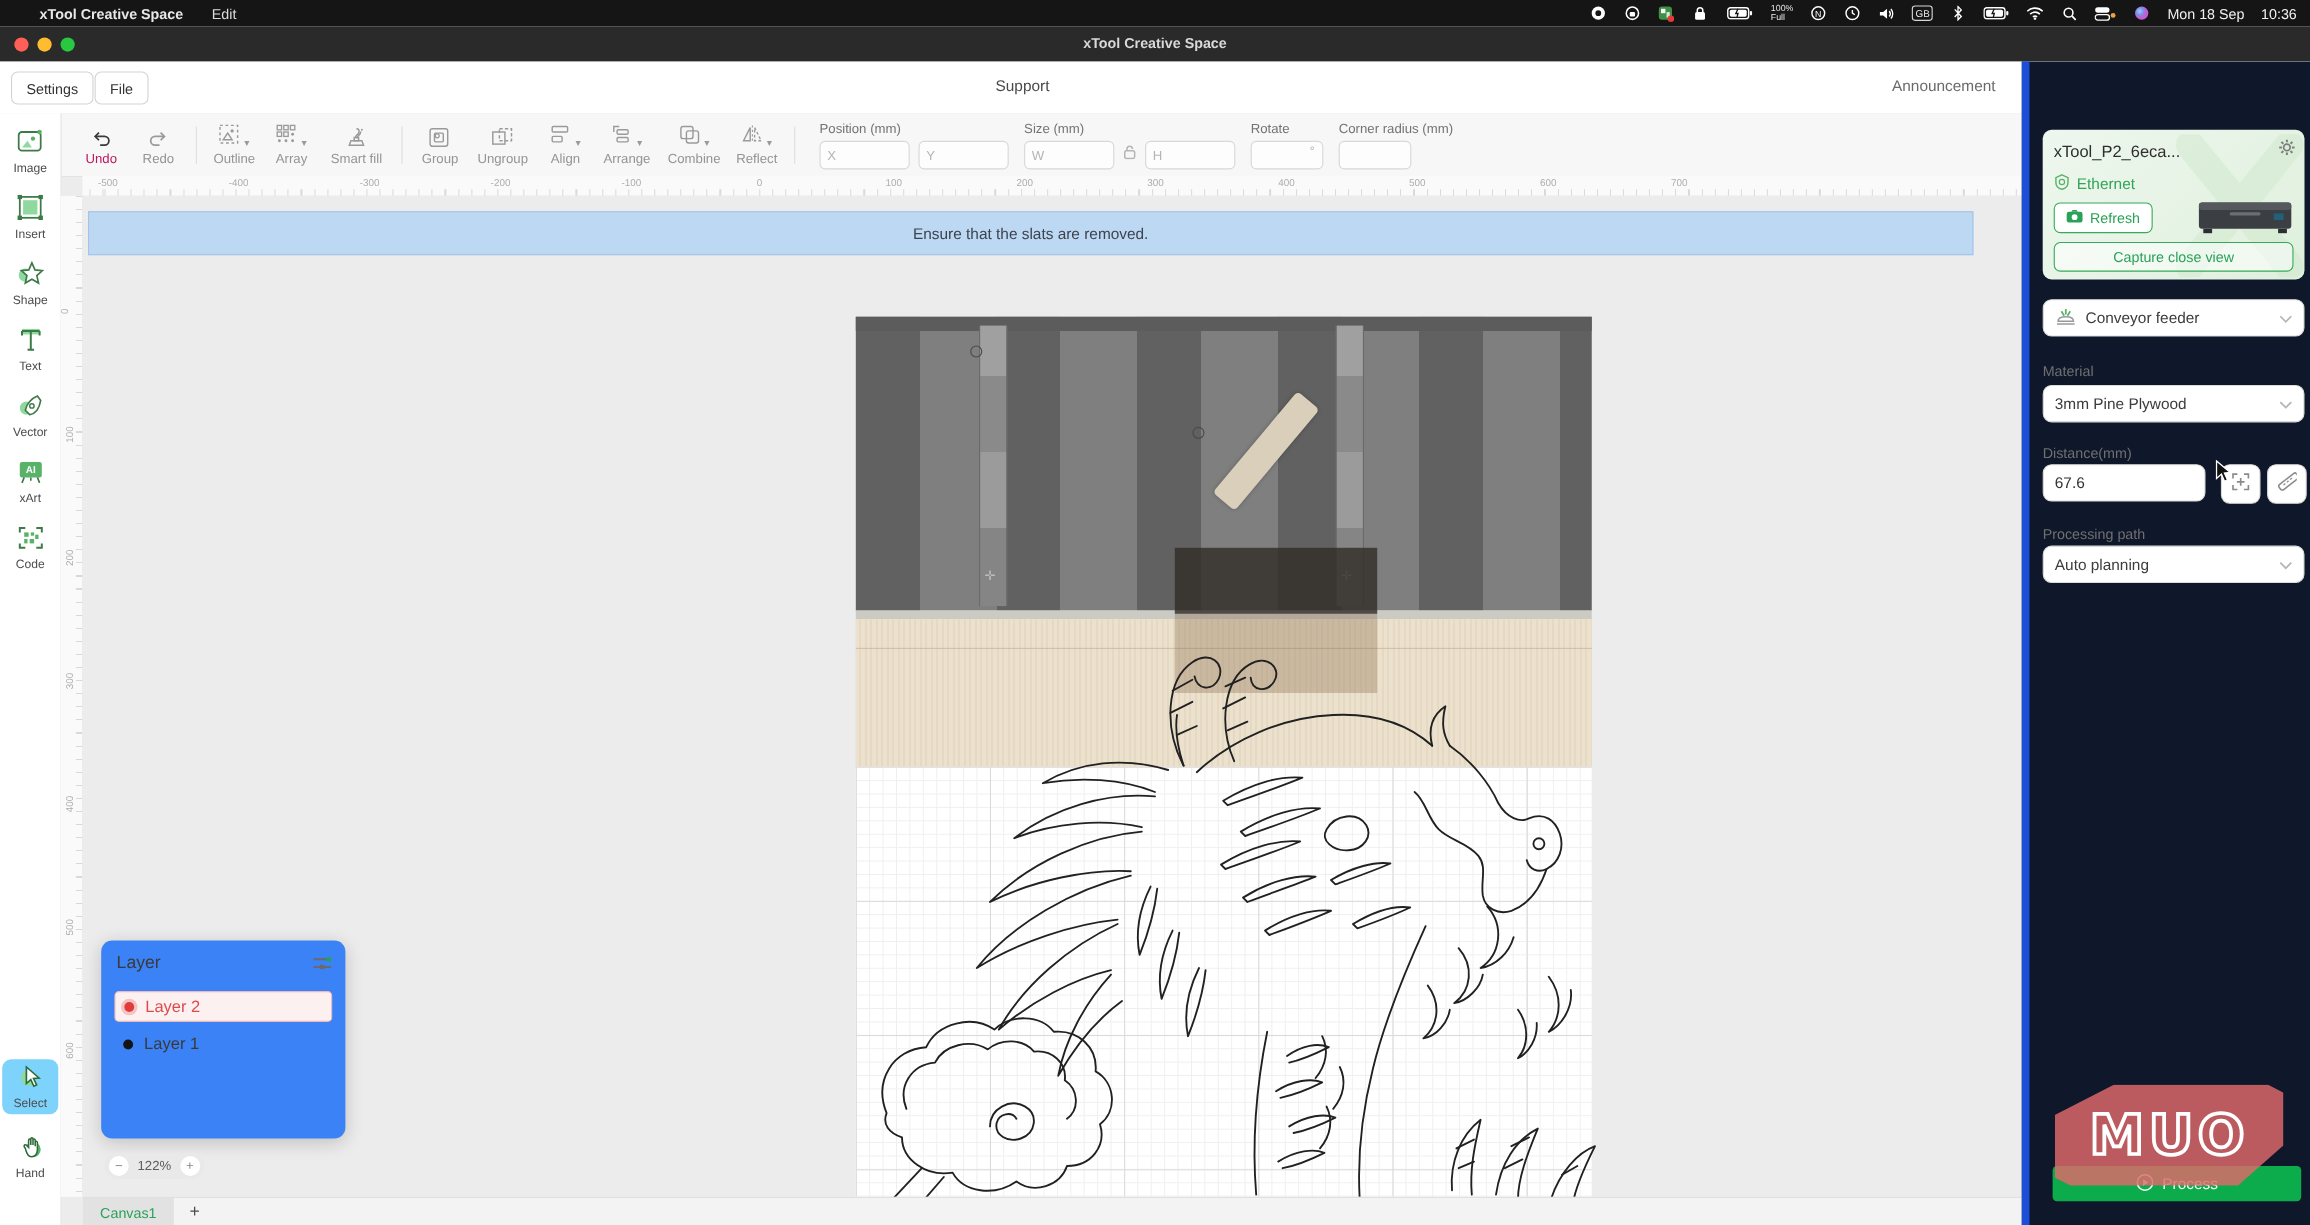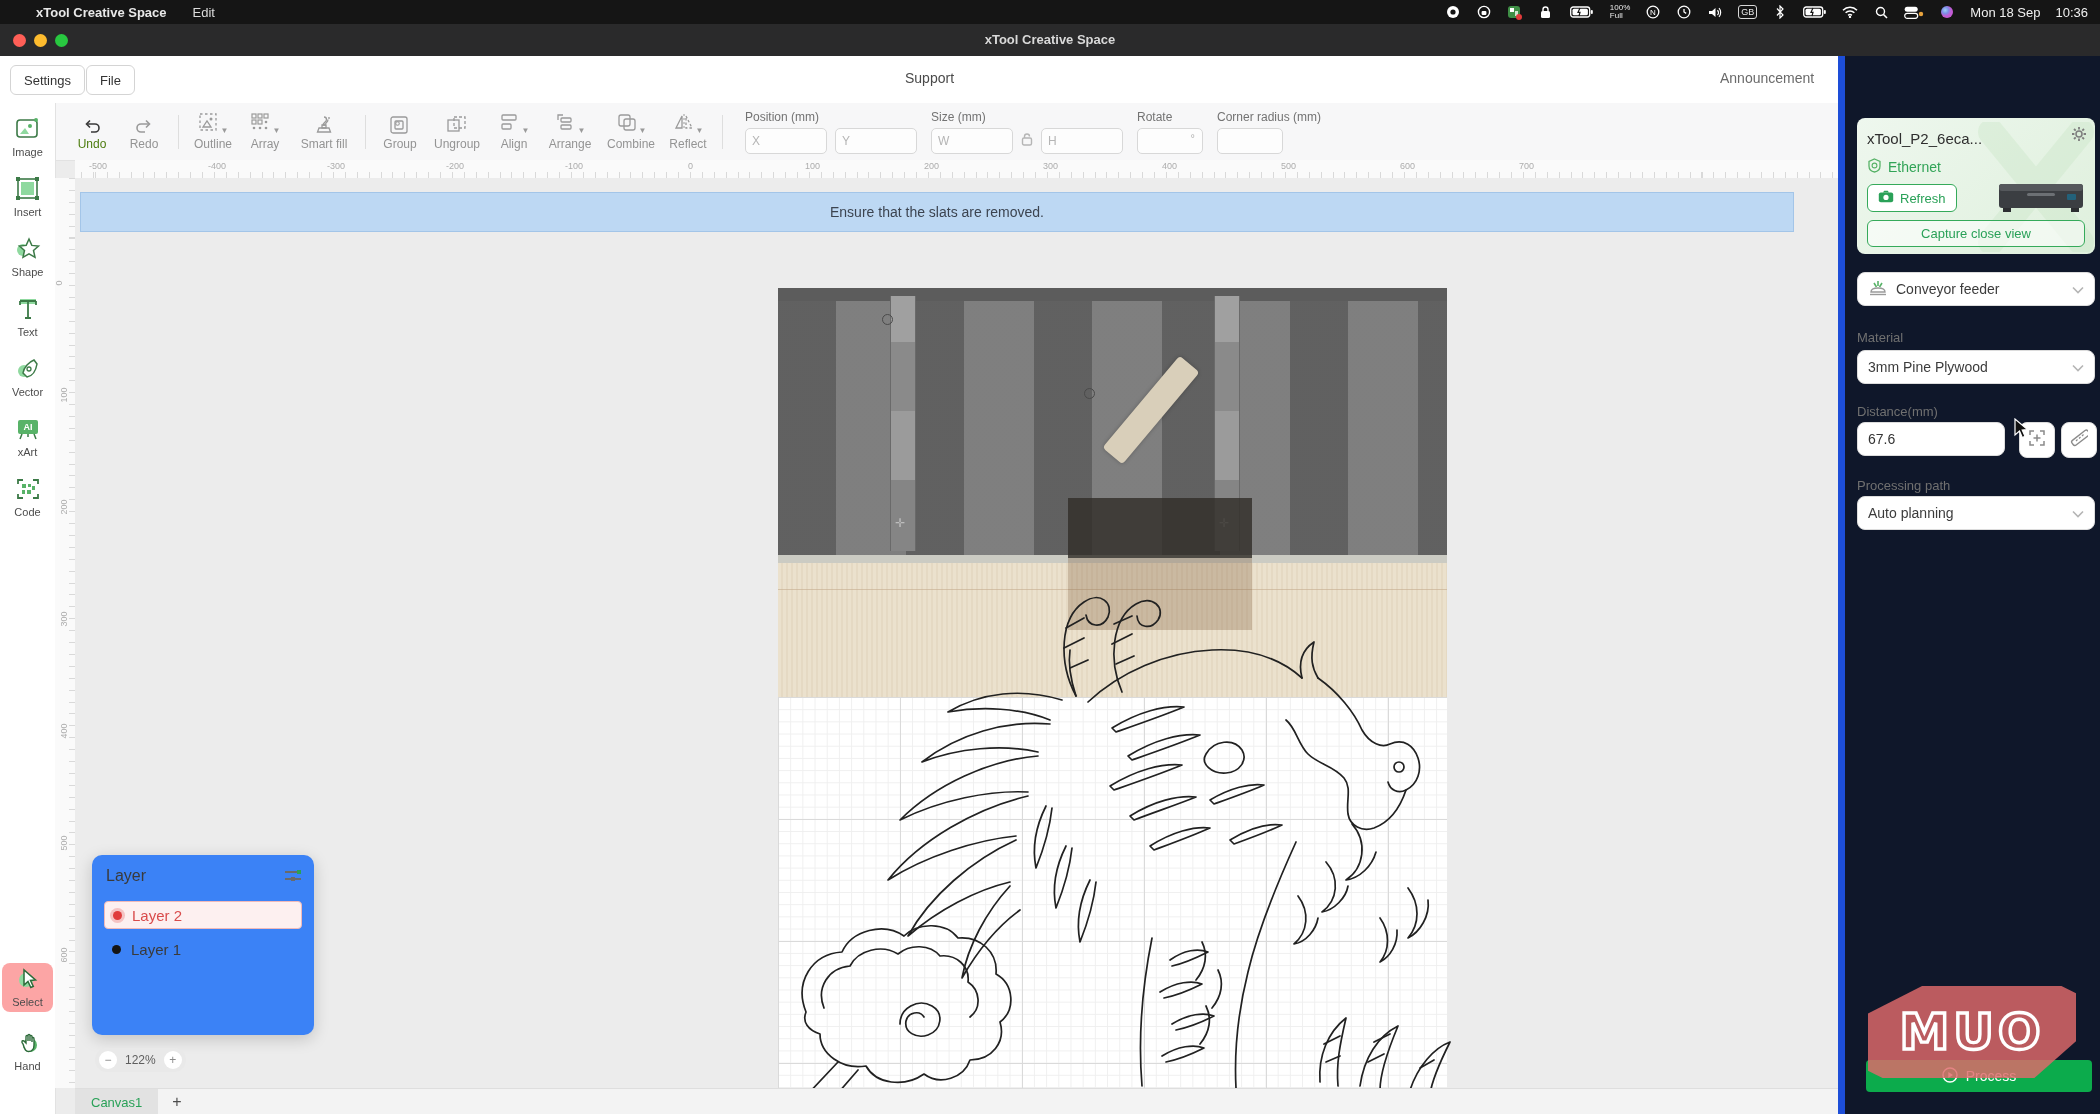--- a/index.html
+++ b/index.html
@@ -26,38 +26,38 @@
   
   #topbar{left:0;top:56px;width:2100px;height:47px;background:#fff;border-bottom:1px solid #e4e4e4;}
   .tb-btn{position:absolute;top:9px;height:28px;padding:0 13px;border:1px solid #d4d4d4;border-radius:6px;
           background:#fff;font-size:13px;color:#333;display:flex;align-items:center;}
   #doc-title{position:absolute;top:14px;left:905px;font-size:14px;color:#4a4a4a;}
   .nav-link{position:absolute;top:14px;font-size:14px;color:#6a6a6a;}
   
   #editbar{left:0;top:103px;width:2100px;height:57px;background:#f7f7f8;border-bottom:1px solid #e2e2e2;
            display:flex;align-items:center;}
   .et-item{display:flex;flex-direction:column;align-items:center;width:52px;color:#949494;font-size:12px;gap:2px;}
-  .et-item.dark{color:#4d7c0f;}
+  .et-item.dark{color:#be185d;}
   .et-item .ic{height:22px;display:flex;align-items:flex-end;}
   .et-caret{font-size:8px;color:#9a9a9a;margin-left:1px;}
   .et-sep{width:1px;height:34px;background:#dedede;margin:0 8px;}
   .fld-group{display:flex;flex-direction:column;margin-left:14px;}
   .fld-label{font-size:12px;color:#737373;margin-bottom:4px;}
   .fld-row{display:flex;align-items:center;gap:8px;}
   .fld{width:68px;height:24px;border:1px solid #d8d8d8;border-radius:5px;background:#fdfdfd;
        font-size:12px;color:#555;padding:0 6px;font-family:"Liberation Sans",sans-serif;}
   .fld::placeholder{color:#b5b5b5;}
   .fld.small{width:52px;}
   .deg{position:relative;}
   .deg::after{content:"°";position:absolute;right:8px;top:4px;color:#b0b0b0;font-size:11px;}
   
   #sidebar{left:0;top:103px;width:55px;height:1011px;background:#fff;border-right:1px solid #e2e2e2;}
   .sb-item{position:absolute;left:2px;width:51px;display:flex;flex-direction:column;align-items:center;gap:3px;
            font-size:11px;color:#4c4c4c;}
-  .sb-item.active{background:#fca5a5;border-radius:8px;padding:4px 0;}
+  .sb-item.active{background:#7dd3fc;border-radius:8px;padding:4px 0;}
   
   #ruler-h{left:75px;top:160px;width:1763px;height:18px;background:#fafafa;border-bottom:1px solid #e0e0e0;
     background-image:repeating-linear-gradient(90deg,#d9d9d9 0 1px,transparent 1px 11.9px);
     background-position:20px 12px;background-size:100% 6px;background-repeat:repeat-x;}
   #ruler-v{left:55px;top:178px;width:20px;height:910px;background:#fafafa;border-right:1px solid #e0e0e0;
     background-image:repeating-linear-gradient(180deg,#d9d9d9 0 1px,transparent 1px 11.9px);
     background-position:14px 0;background-size:6px 100%;background-repeat:repeat-y;}
   .rh-num{position:absolute;top:1px;font-size:9px;color:#adadad;}
   .rv-num{position:absolute;left:1px;font-size:9px;color:#adadad;transform:rotate(-90deg);transform-origin:center;}
   

